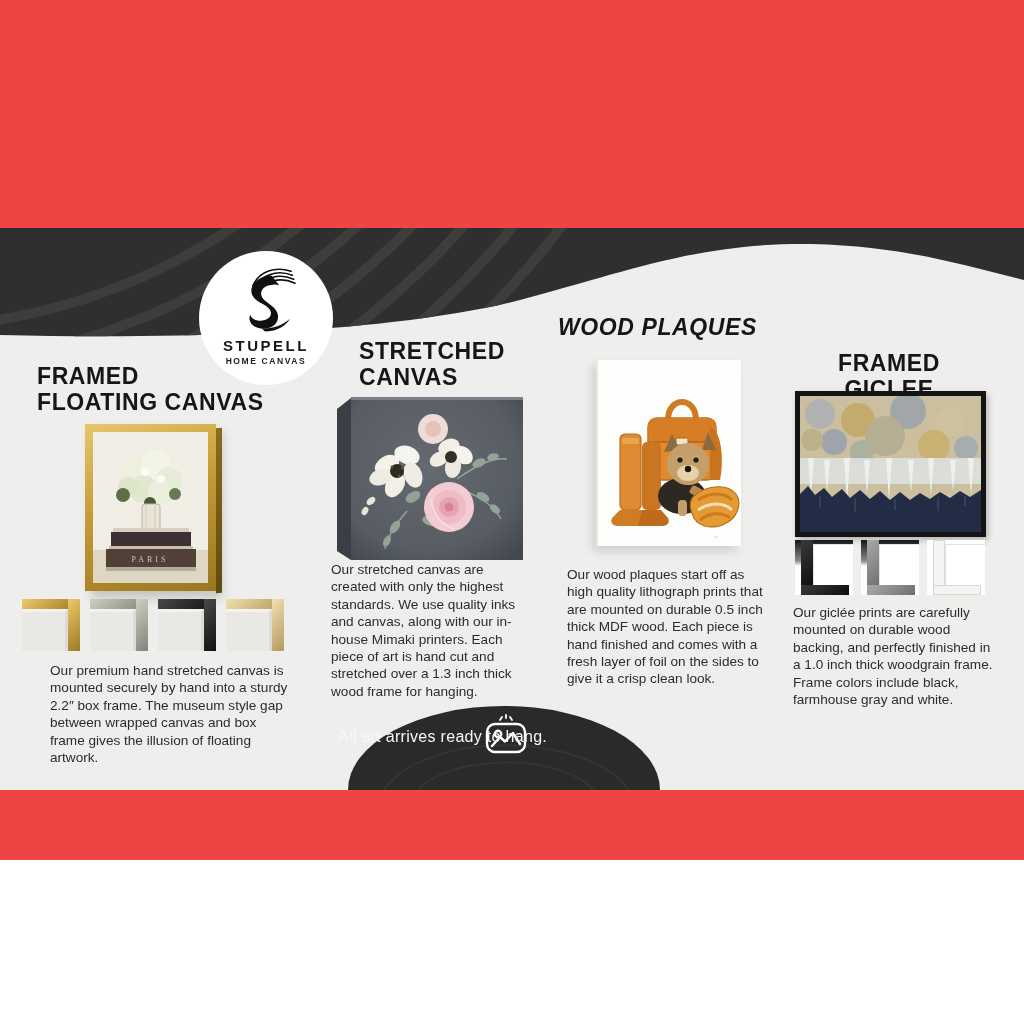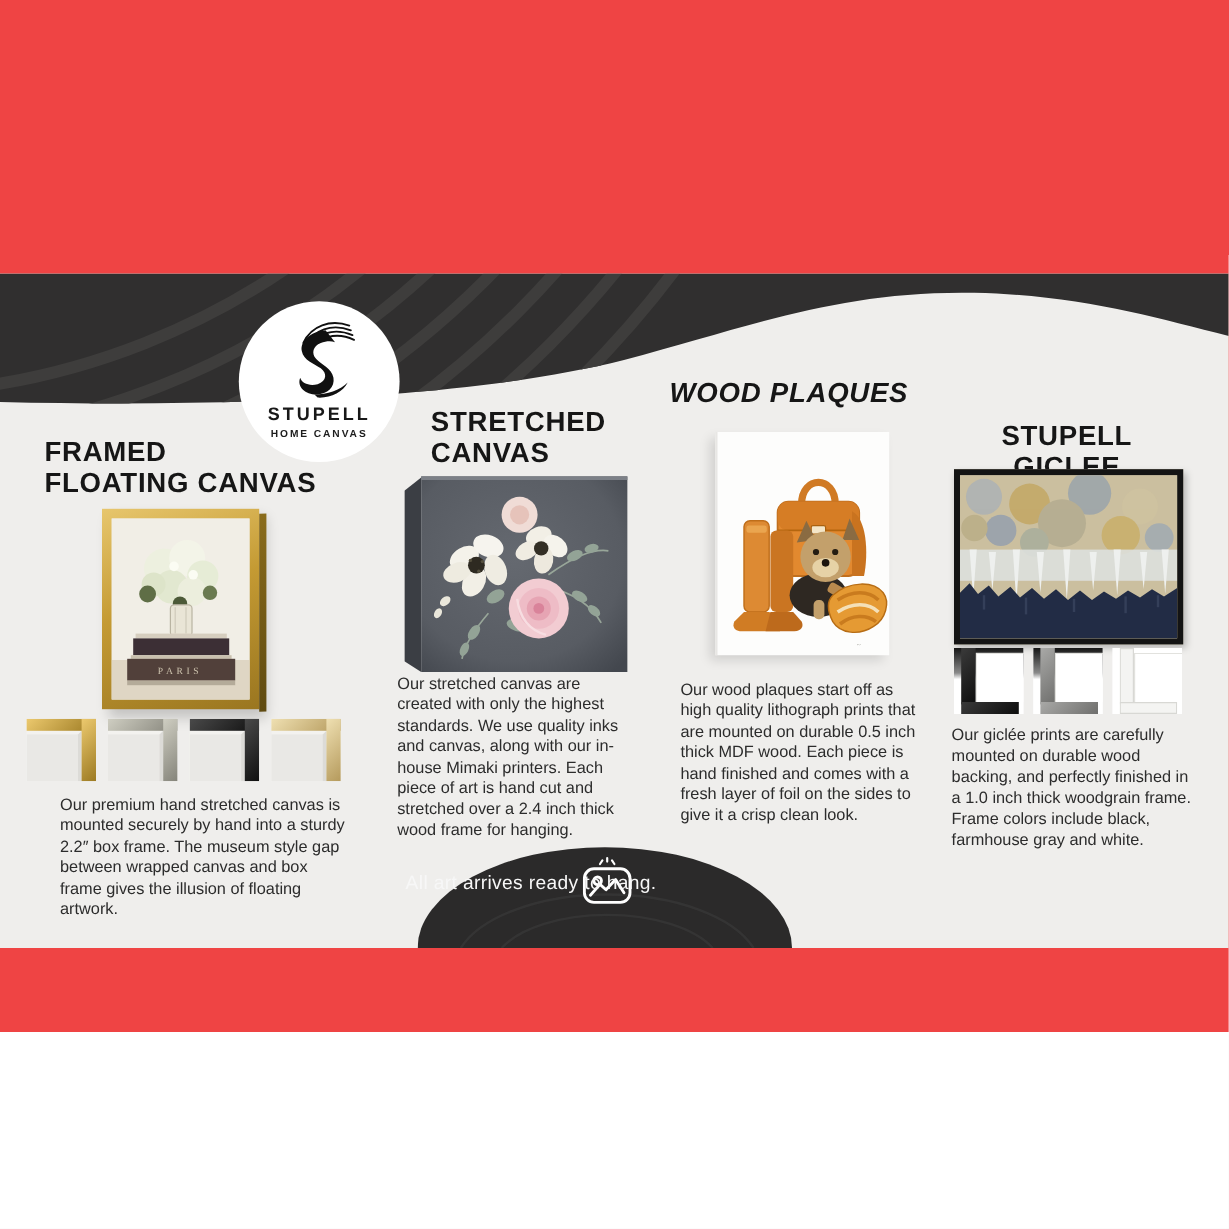--- a/index.html
+++ b/index.html
@@ -221,21 +221,21 @@
           <path d="M94,106 C96,122 104,132 118,136" stroke="#f7dde1" stroke-width="2" fill="none"></path>
         </g>
         <g fill="#e9e6da">
           <ellipse cx="34" cy="108" rx="5" ry="3.4" transform="rotate(-40 34 108)"></ellipse>
           <ellipse cx="28" cy="118" rx="4.4" ry="3" transform="rotate(-60 28 118)"></ellipse>
         </g>
       </g>
     </svg>
   </div>
 
-  <div class="desc" style="left:331px;top:561px;width:198px;">Our stretched canvas are created with only the highest standards. We use quality inks and canvas, along with our in-house Mimaki printers. Each piece of art is hand cut and stretched over a 2.4 inch thick wood frame for hanging.</div>
+  <div class="desc" style="left:331px;top:561px;width:198px;">Our stretched canvas are created with only the highest standards. We use quality inks and canvas, along with our in-house Mimaki printers. Each piece of art is hand cut and stretched over a 1.3 inch thick wood frame for hanging.</div>
 
   <div class="hd" style="left:558px;top:314px;width:215px;font-style:italic;">
     <span>WOOD PLAQUES</span><span></span>
   </div>
 
   <div class="plaque">
     <svg viewBox="0 0 143 186" width="143" height="186">
       <rect width="143" height="186" fill="#fdfdfc"></rect>
       <g>
         <path d="M70,60 C70,36 98,36 98,60" stroke="#d07a24" stroke-width="6" fill="none"></path>
@@ -270,21 +270,21 @@
         <path d="M100,150 C112,142 126,142 134,150" stroke="#f4e0b8" stroke-width="3" fill="none"></path>
         <path d="M102,160 C112,152 124,152 132,158" stroke="#c97b1e" stroke-width="3" fill="none"></path>
       </g>
       <text x="116" y="179" font-size="6" fill="#9a9a94" font-family="Liberation Serif, serif" font-style="italic">~</text>
     </svg>
   </div>
 
   <div class="desc" style="left:567px;top:566px;width:202px;">Our wood plaques start off as high quality lithograph prints that are mounted on durable 0.5 inch thick MDF wood. Each piece is hand finished and comes with a fresh layer of foil on the sides to give it a crisp clean look.</div>
 
   <div class="hd" style="left:790px;top:350px;width:198px;text-align:center;">
-    <span>STUPELL GICLEE</span><span></span>
+    <span>FRAMED GICLEE</span><span></span>
   </div>
 
   <div class="giclee">
     <svg viewBox="0 0 181 136" width="181" height="136">
       <rect width="181" height="136" fill="#cbbf9f"></rect>
       <g opacity="0.75">
         <circle cx="20" cy="18" r="15" fill="#a8b0b8"></circle>
         <circle cx="58" cy="24" r="17" fill="#c2a45c"></circle>
         <circle cx="108" cy="15" r="18" fill="#93a0ad"></circle>
         <circle cx="150" cy="26" r="15" fill="#cfc3a0"></circle>

